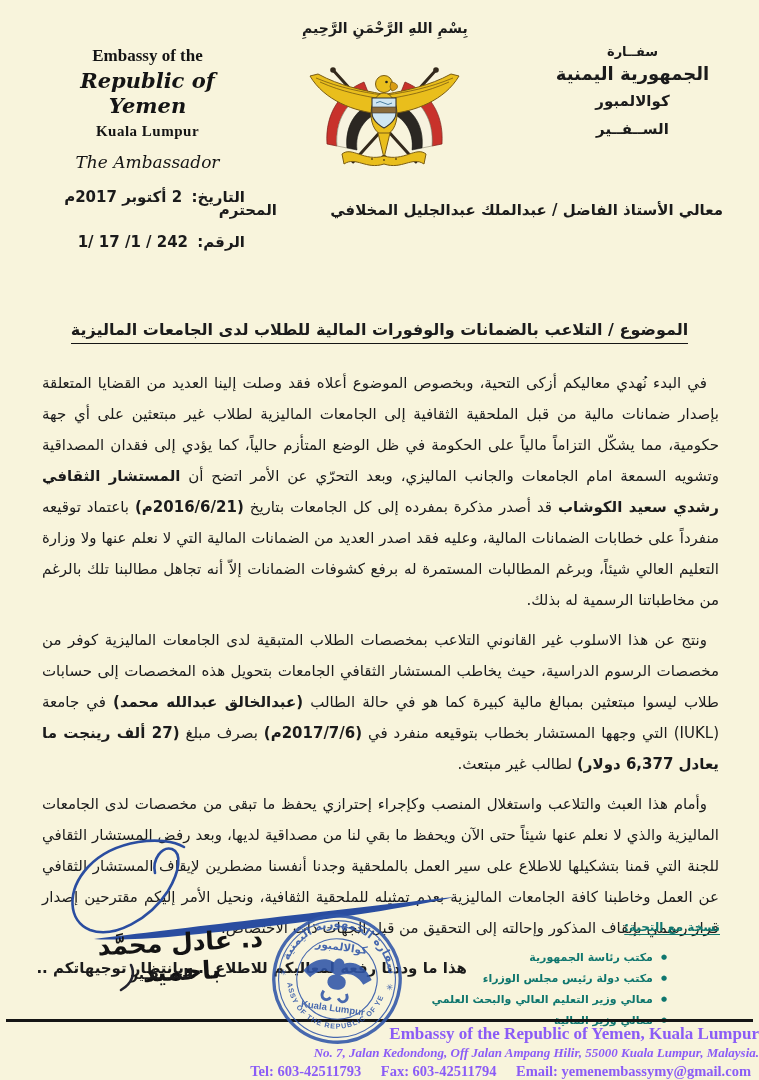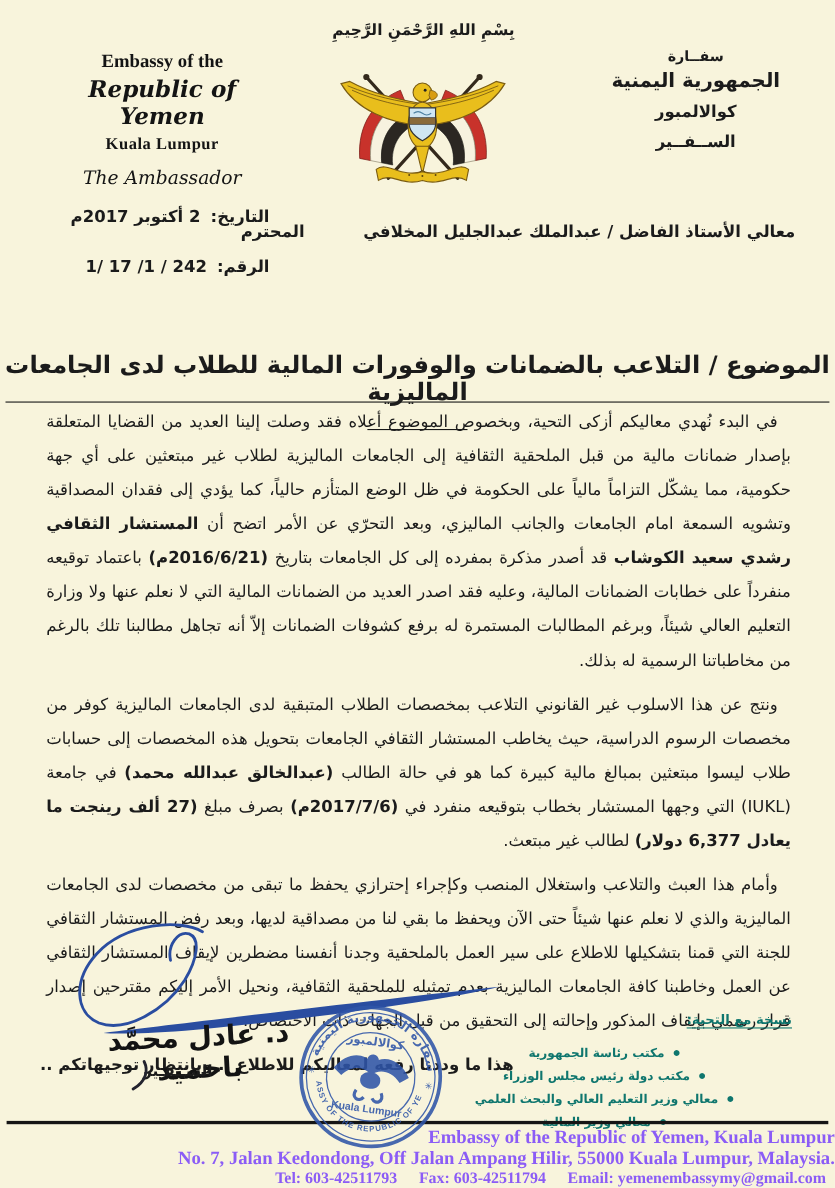--- a/index.html
+++ b/index.html
@@ -38,52 +38,52 @@
 
   
   .rtl-line{direction:rtl; text-align:right; font-weight:bold; font-size:15px; line-height:22px;}
   .recip1{right:36px; top:199px;}
   .honorific{margin-right:48px;}
   .recip2{right:99px; top:241px;}
   .salutation{right:62px; top:280px;}
 
   
   .subject{left:0; top:320px; width:100%; text-align:center; direction:rtl;}
-  .subject span{font-size:22px; font-weight:bold; border-bottom:1.5px solid #161616; padding-bottom:20px;text-align:right;}
+  .subject span{font-size:16px; font-weight:bold; border-bottom:1.5px solid #161616; padding-bottom:4px;text-align:right;}
 
   
   .body-text{left:42px; right:40px; top:368px; direction:rtl; text-align:justify;
     font-size:15px; line-height:31px;}
   .body-text p{margin:0 0 9px 0; text-indent:12px;}
   .b{font-weight:bold;}
   .closing{font-weight:bold; text-align:right; padding-right:0; margin-right:252px; margin-top:3px; white-space:nowrap;}
 
   
   .sig-svg{left:58px; top:833px;}
   .sig-name{left:86px; top:928px; width:190px; text-align:center; direction:rtl;
     font-size:25px; font-weight:bold; letter-spacing:-1px; transform:rotate(-3deg); color:#131313;}
   .sig-title{left:130px; top:966px; font-size:14px; font-weight:bold; letter-spacing:2px; direction:rtl;}
   .pen-mark{left:117px; top:963px;}
 
   
   .cc-block{right:39px; top:920px; direction:rtl; text-align:right; color:#0f766e;}
   .cc-head{font-size:12px; font-weight:bold; text-decoration:underline; text-underline-offset:3px;}
   .cc-list{list-style:none; margin:13px 53px 0 0; padding:0;}
-  .cc-list li{font-size:11px; font-weight:bold; line-height:20px; white-space:nowrap;text-align:center;}
+  .cc-list li{font-size:11px; font-weight:bold; line-height:20px; white-space:nowrap;}
   .cc-list li::before{content:"●"; font-size:7px; vertical-align:2px; margin-left:8px;}
 
   
   .stamp{left:270px; top:912px; transform:rotate(8deg); opacity:.88; z-index:5;}
 
   
   .divider{left:6px; right:6px; top:1019px; height:3px; background:#151515;}
   .footer{left:0; top:1024px; width:100%; text-align:right;
     font-family:"Liberation Serif",serif; color:#8b5cf6;}
   .f1{font-size:17px; font-weight:bold; line-height:20px;}
-  .f2{font-size:17px; font-weight:bold; line-height:18px;}
+  .f2{font-size:13px; font-weight:bold; line-height:18px;font-style:italic;}
   .f3{font-size:14.5px; font-weight:bold; line-height:18px;}
   .f3 span{margin:0 8px;}
 </style>
 </head>
 <body>
 
 <div class="page">
 
   <div class="abs eng-block">
     <div class="eng-l1">Embassy of the</div>

